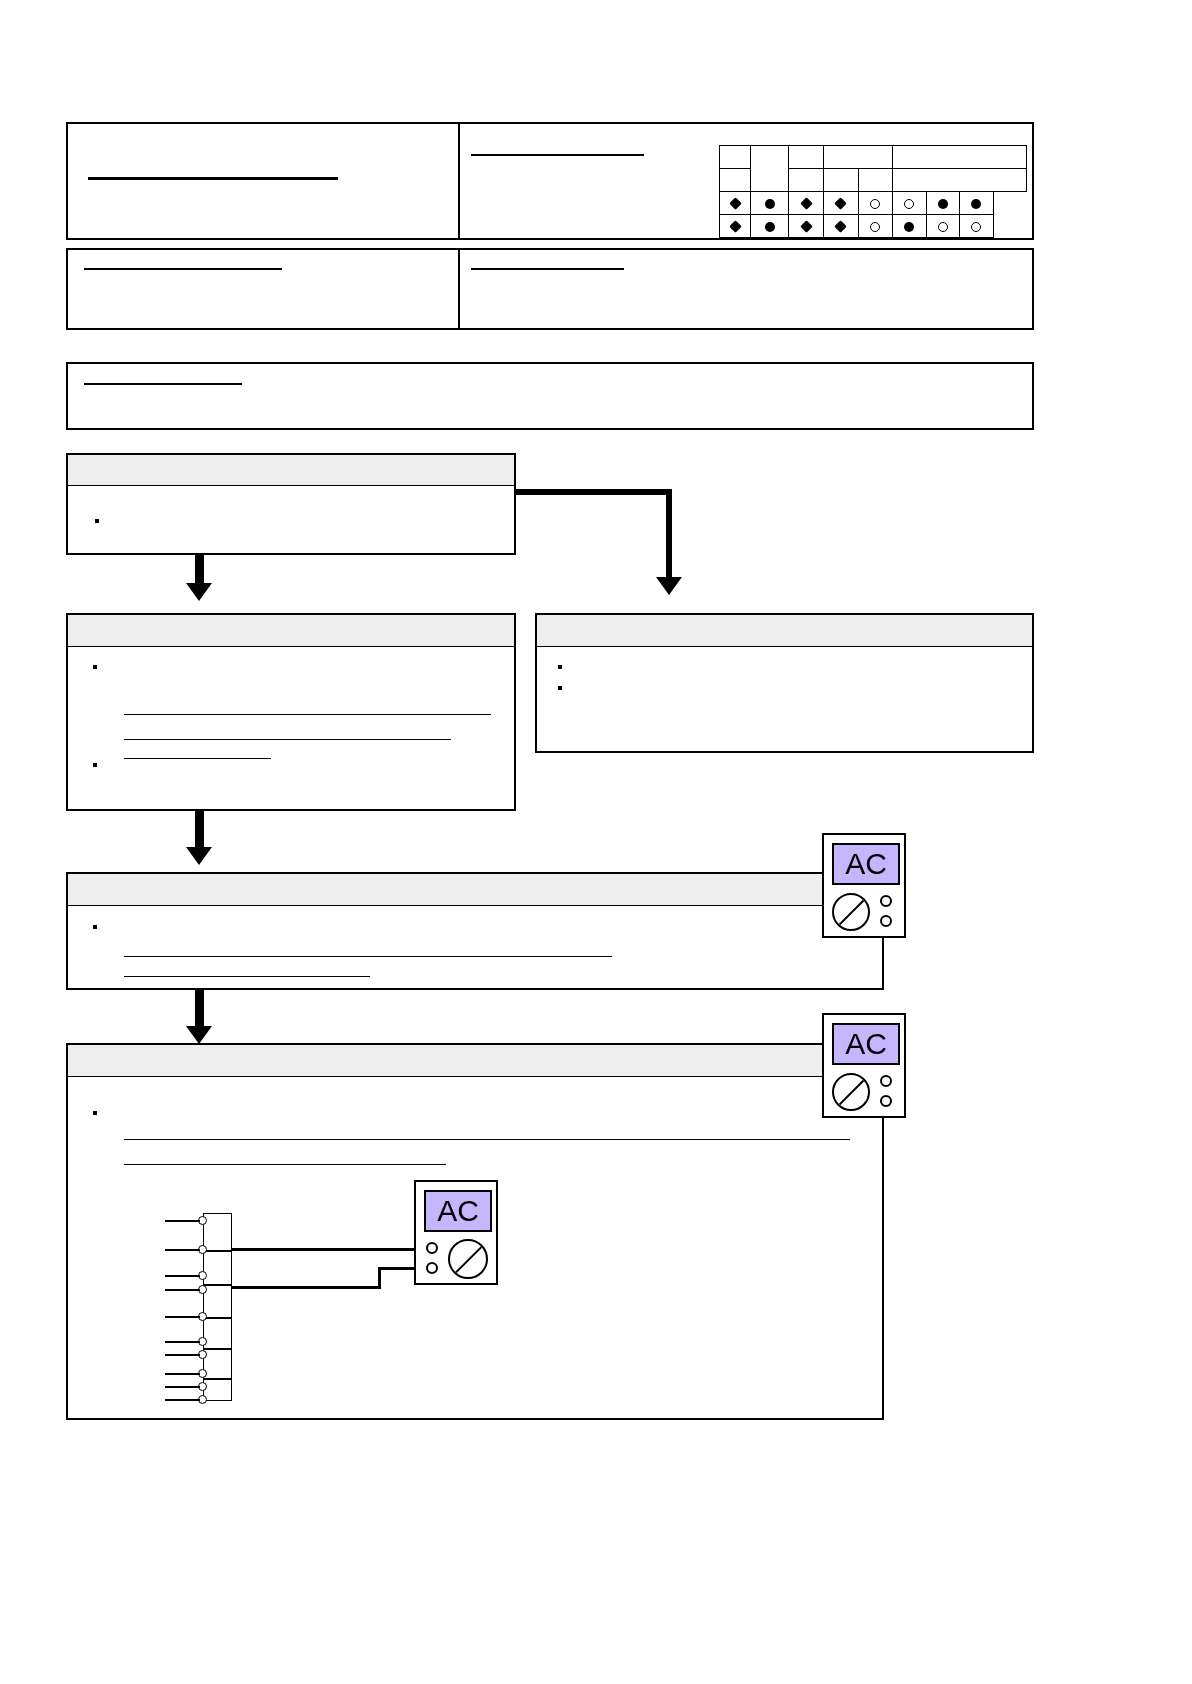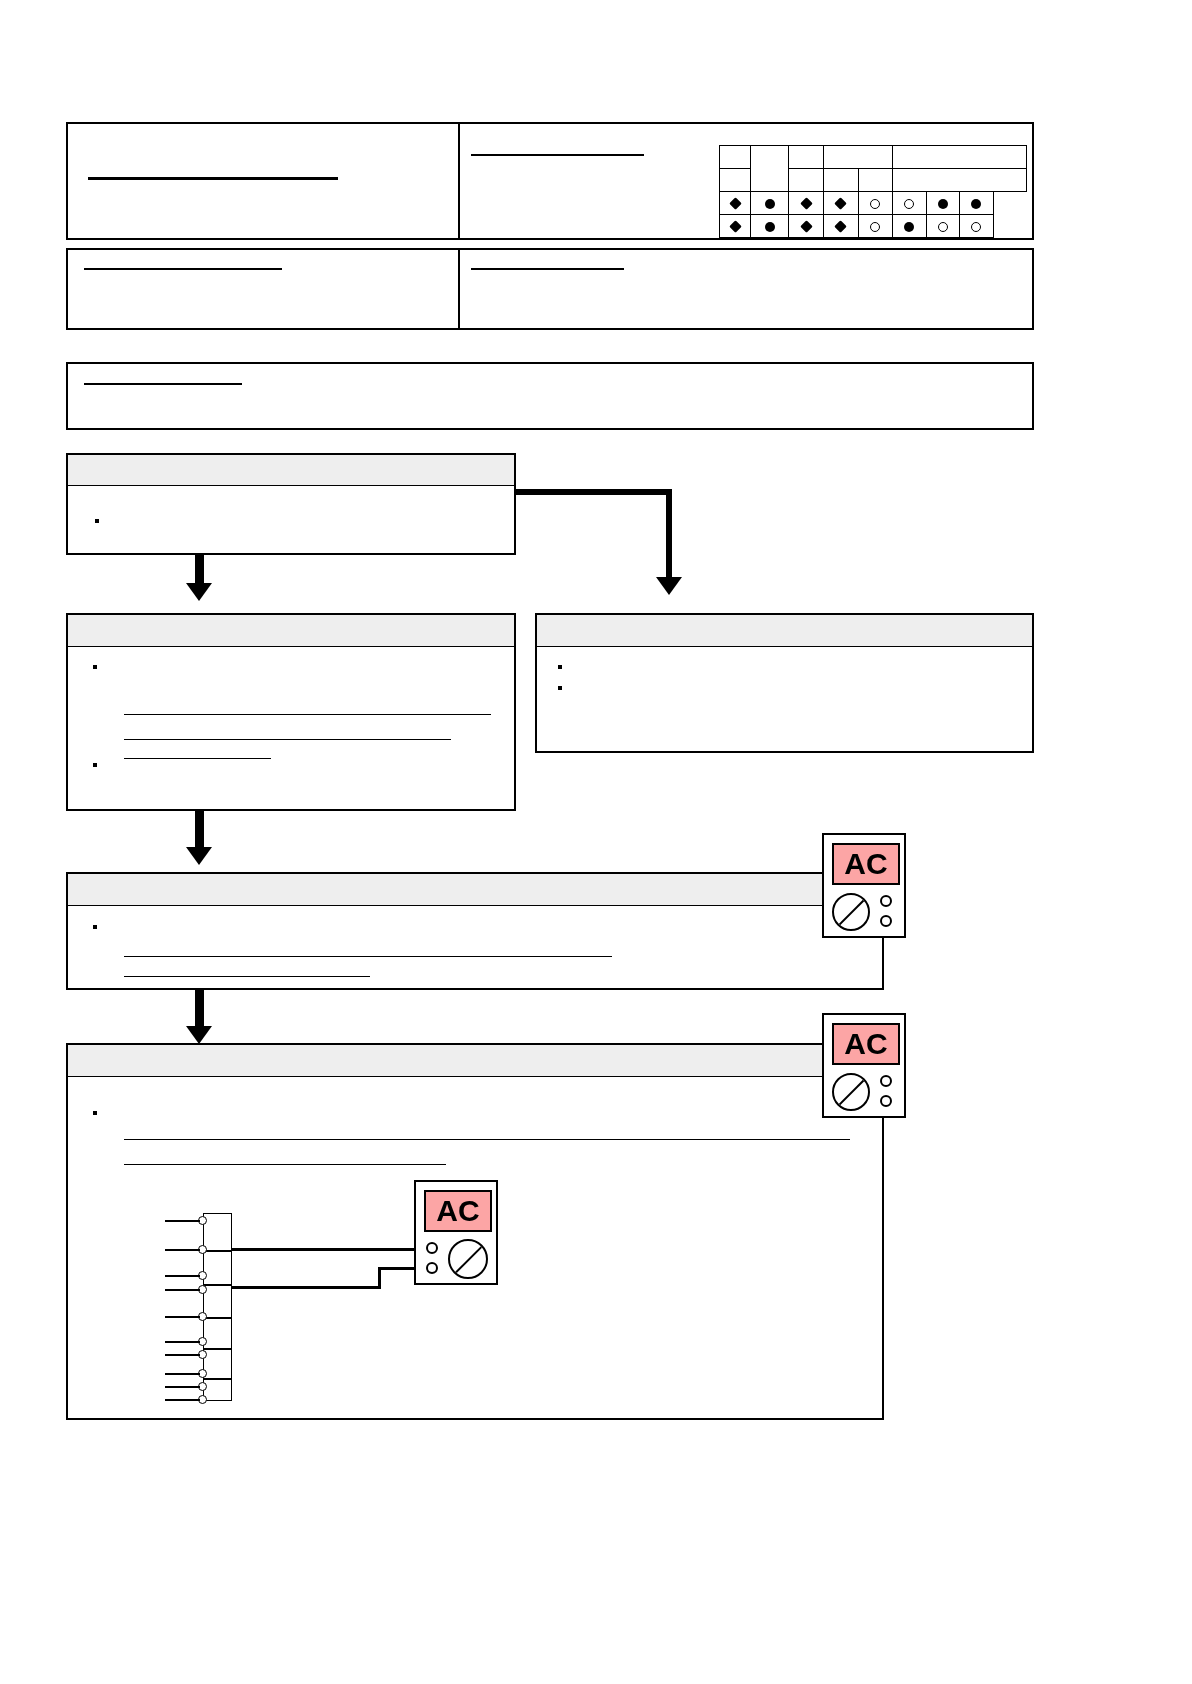--- a/index.html
+++ b/index.html
@@ -103,24 +103,24 @@
   
   .meter{
     position:absolute;
     border:2.5px solid #000;
     background:#fff;
     box-sizing:border-box;
   }
   .meter .screen{
     position:absolute;
     border:2.5px solid #000;
-    background:#fca5a5;
+    background:#c4b5fd;
     box-sizing:border-box;
     display:flex;align-items:center;justify-content:center;
-    font-weight:bold;
+    font-weight:normal;
     letter-spacing:0px;
     color:#000;
   }
   .meter .dial{
     position:absolute;border-radius:50%;
     border:2.2px solid #000;background:#fff;box-sizing:border-box;
     overflow:hidden;
   }
   .meter .dial:before{
     content:"";position:absolute;left:-15%;top:50%;width:130%;height:2.2px;

